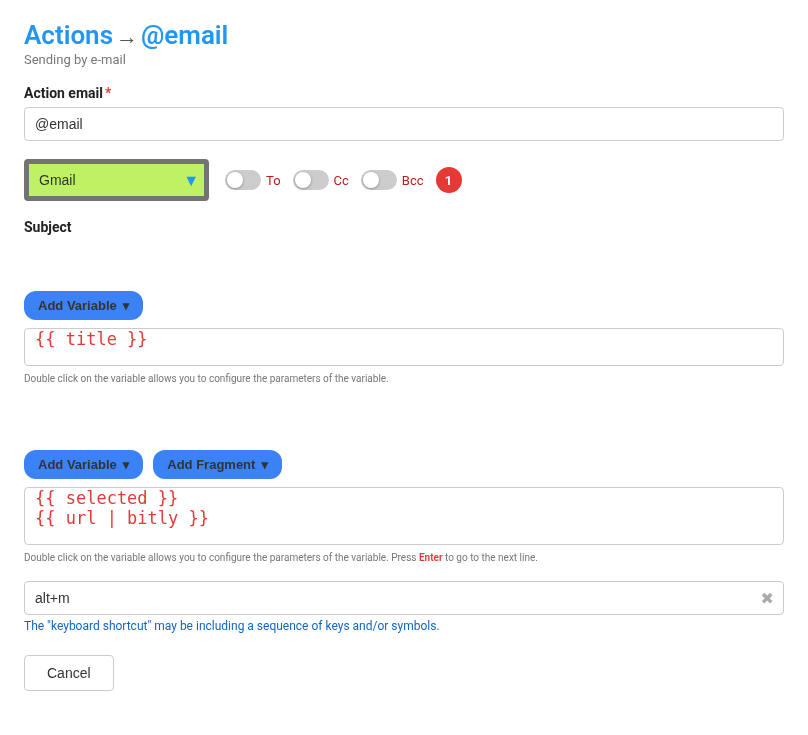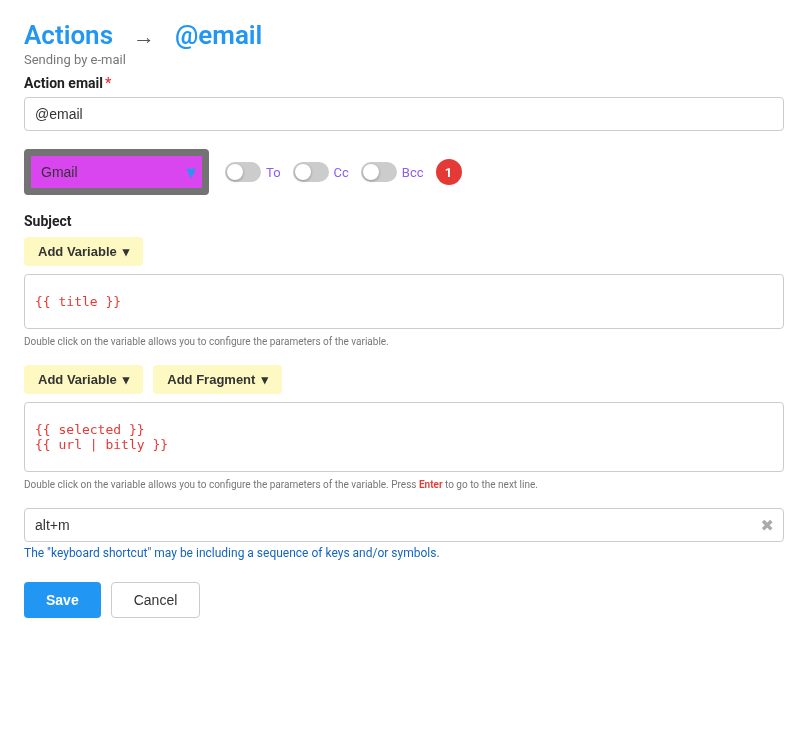--- a/index.html
+++ b/index.html
@@ -42,27 +42,27 @@
       display: flex;
       align-items: center;
       gap: 16px;
     }
     .select-wrapper {
       position: relative;
       width: 185px;
     }
     .select-wrapper select {
       width: 100%;
-      border: 7px solid #737373;
+      border: 5px solid #737373;
       border-radius: 4px;
       padding: 8px 32px 8px 10px;
       font-size: 14px;
       color: #333;
       appearance: none;
-      background: #d946ef;
+      background: #bef264;
       cursor: pointer;
       outline: none;
     }
     .select-arrow {
       position: absolute;
       right: 10px;
       top: 50%;
       transform: translateY(-50%);
       color: #2196F3;
       pointer-events: none;
@@ -75,21 +75,21 @@
       align-items: center;
       gap: 12px;
     }
     .toggle-item {
       display: flex;
       align-items: center;
       gap: 5px;
     }
     .toggle-label {
       font-size: 13px;
-      color: #8b5cf6;
+      color: #b91c1c;
     }
     .toggle-switch {
       width: 36px;
       height: 20px;
       background: #ccc;
       border-radius: 10px;
       position: relative;
       cursor: pointer;
       display: inline-block;
       flex-shrink: 0;
@@ -118,46 +118,47 @@
       align-items: center;
       justify-content: center;
       font-size: 13px;
       font-weight: 700;
       cursor: pointer;
       flex-shrink: 0;
     }
 
     
     .btn-yellow {
-      background: #fef9c3;
+      background: #3b82f6;
       color: #333;
       border: none;
-      border-radius: 4px;
+      border-radius: 12px;
       padding: 7px 14px;
       font-size: 13px;
       font-weight: 600;
       cursor: pointer;
       display: inline-flex;
       align-items: center;
       gap: 6px;
+      margin-top: 48px;
     }
     .btn-row {
       display: flex;
       gap: 10px;
       margin-bottom: 8px;
     }
 
     
     .code-input {
       width: 100%;
       border: 1px solid #ccc;
       border-radius: 4px;
-      padding: 19px 10px;
+      padding: 0 10px;
       font-family: monospace;
-      font-size: 13px;
+      font-size: 17px;
       color: #e53935;
       background: #fff;
       min-height: 38px;
       outline: none;
       resize: none;
     }
     .code-input-multi {
       min-height: 58px;
     }
     .hint-text {
@@ -230,26 +231,26 @@
       font-weight: 700;
       font-size: 14px;
       color: #222;
       margin-bottom: 8px;
       display: block;
     }
   </style>
 </head>
 <body>
 
-<div style="display:flex;align-items:baseline;gap:20px;margin-bottom:2px;">
+<div style="display:flex;align-items:baseline;gap:3px;margin-bottom:2px;">
   <span style="font-size:26px;font-weight:600;color:#2196F3;cursor:pointer;">Actions</span>
   <span style="font-size:22px;color:#555;">→</span>
   <span style="font-size:26px;font-weight:600;color:#2196F3;">@email</span>
 </div>
-<div style="font-size:13px;color:#777;margin-bottom:8px;">Sending by e-mail</div>
+<div style="font-size:13px;color:#777;margin-bottom:18px;">Sending by e-mail</div>
 
 <div class="form-group">
   <label class="form-label">
     <span>Action email</span><span class="required">*</span>
   </label>
   <input class="form-control" type="text" value="@email" style="">
 </div>
 
 <div class="form-group">
   <div class="email-client-row">
@@ -307,15 +308,14 @@
 
 <div class="form-group">
   <div class="shortcut-wrapper">
     <input type="text" value="alt+m" style="">
     <span class="clear-icon">✖</span>
   </div>
   <div class="shortcut-hint">The "keyboard shortcut" may be including a sequence of keys and/or symbols.</div>
 </div>
 
 <div class="action-buttons">
-  <button class="btn-save">Save</button>
   <button class="btn-cancel">Cancel</button>
 </div>
 
 </body></html>

